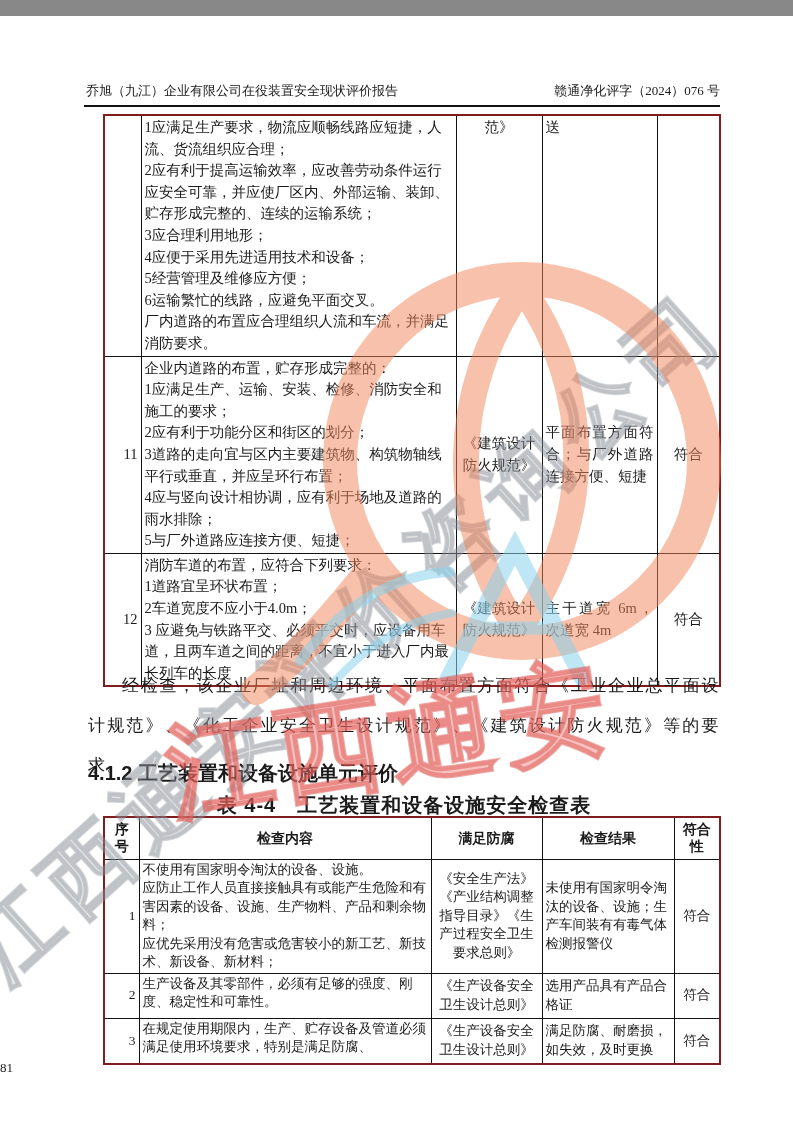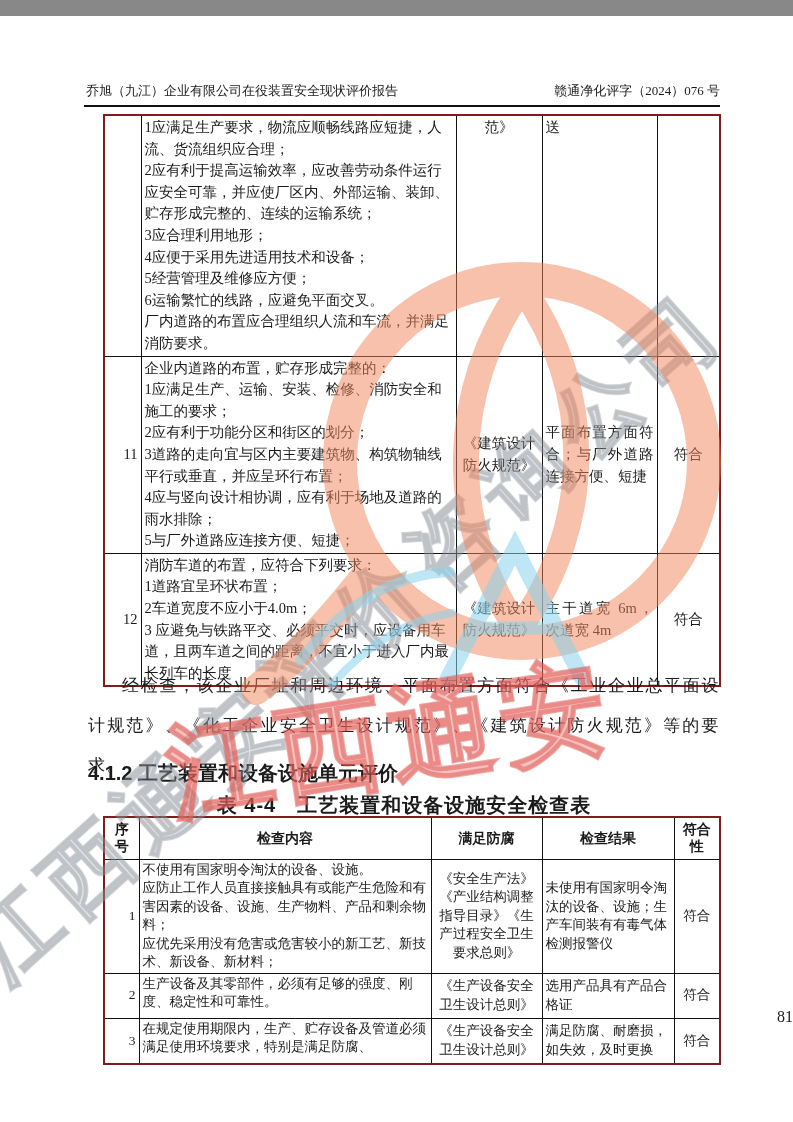--- a/index.html
+++ b/index.html
@@ -38,22 +38,22 @@
   .para { position:absolute; top:650px; left:88px; width:632px;
           font-size:17px; line-height:40px; text-indent:2em;
           text-align:justify; letter-spacing:1.5px; }
   .sec-heading { position:absolute; top:744px; left:88px;
           font-family:"Liberation Sans","DejaVu Sans",sans-serif;
           font-weight:bold; font-size:20px; }
   .tbl-title { position:absolute; top:776px; left:88px; width:632px;
           text-align:center;
           font-family:"Liberation Sans","DejaVu Sans",sans-serif;
           font-weight:bold; font-size:20px; letter-spacing:1px; }
-  .pageno { position:absolute; top:992px; left:0; width:793px;
-          text-align:right; font-size:16px; }
+  .pageno { position:absolute; top:1044px; left:0; width:793px;
+          text-align:left; font-size:13px; }
   
   .wm { pointer-events:none; }
   .wm-gray { position:absolute; left:-55px; top:905px; z-index:3;
           transform:rotate(-42deg); transform-origin:0 0;
           font-family:"Liberation Serif","DejaVu Serif",serif;
           font-weight:bold; font-size:86px; letter-spacing:12px;
           white-space:nowrap;
           color:rgba(148,153,160,0.28);
           -webkit-text-stroke:2px rgba(128,134,142,0.35); }
   .wm-logo { position:absolute; left:0; top:0; z-index:4; }

